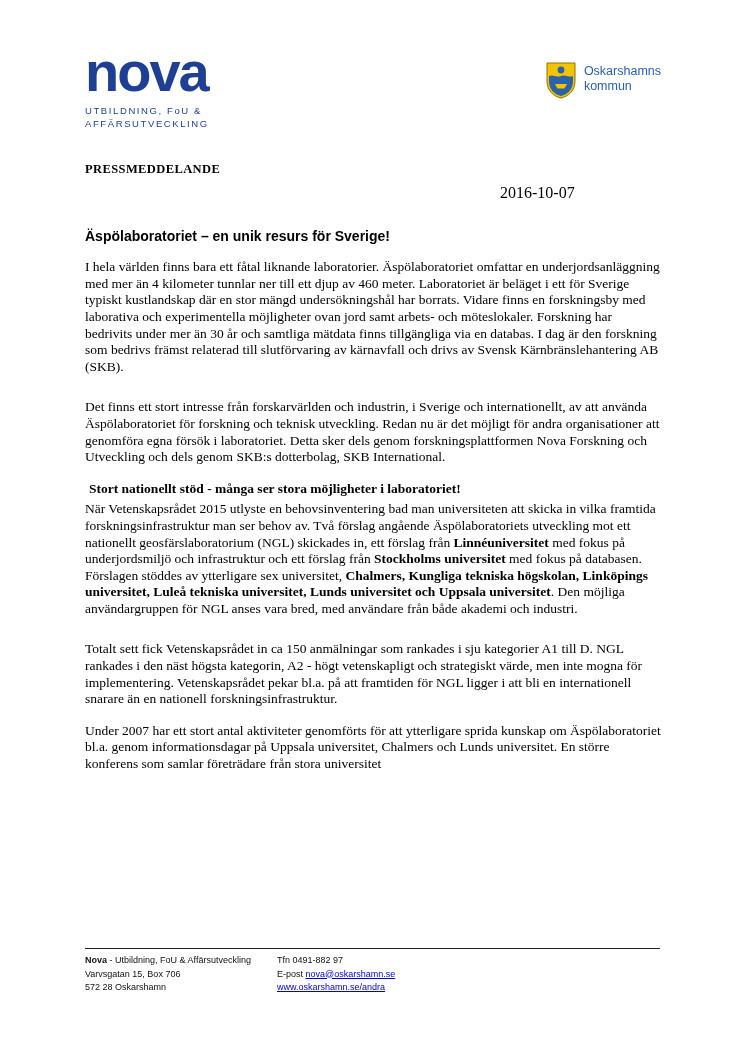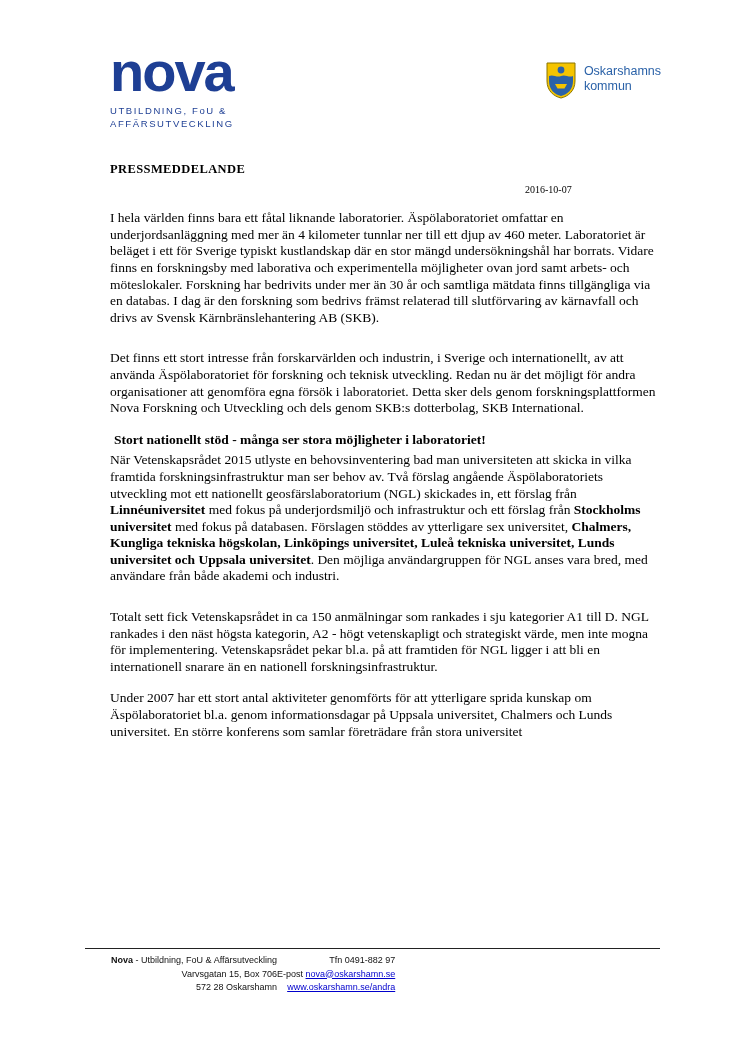--- a/index.html
+++ b/index.html
@@ -8,21 +8,21 @@
     --link-blue:#0000cc;
     --shield-gold:#f5c400;
     --shield-blue:#2b62a8;
     --text-black:#000000;
     --page-bg:#ffffff;
   }
   *{box-sizing:border-box;}
   html,body{margin:0;padding:0;background:#e9e9e9;}
   .page{
     width:746px;height:1056px;background:var(--page-bg);position:relative;
-    margin:0 auto;padding:48px 85px 0 110px;
+    margin:0 auto;padding:48px 85px 0 85px;
     font-family:"Liberation Serif",serif;font-size:13.5px;color:var(--text-black);
     overflow:hidden;
   }
   
   .header{display:flex;justify-content:space-between;align-items:flex-start;}
   .nova-word{
     font-family:"Liberation Sans",sans-serif;font-weight:bold;font-size:56px;
     line-height:0.85;letter-spacing:-2px;color:var(--nova-blue);
   }
   .nova-tag{
@@ -32,40 +32,40 @@
   .kommun{display:flex;gap:8px;margin-top:14px;align-items:flex-start;}
   .kommun-name{
     font-family:"Liberation Sans",sans-serif;font-size:12.5px;line-height:1.2;
     color:var(--kommun-blue);margin-top:2px;
   }
   
   .doc-type{
     margin-top:32px;font-family:Liberation Serif, serif;font-weight:bold;
     font-size:12.5px;letter-spacing:0.4px;
   }
-  .date{margin-top:7px;padding-left:415px;font-size:10px;}
+  .date{margin-top:7px;padding-left:415px;font-size:16px;}
   
   .title{
     margin:26px 0 0 0;font-family:"Liberation Sans",sans-serif;
     font-size:14px;font-weight:bold;
   }
   .lead{font-weight:bold;}
   p{margin:15px 0 0 0;line-height:16.6px;}
   .gap-lg{margin-top:24px;}
   .section{margin-top:15px;}
   .section h2{font-size:13.5px;line-height:16.6px;margin:4px;font-weight:bold;font-family:"Liberation Serif",serif;}
   .section p{margin-top:0;}
   
   .footer{
     position:absolute;left:85px;right:86px;top:948px;
     font-family:"Liberation Sans",sans-serif;font-size:9px;line-height:13.5px;
     color:#111;
   }
   .footer-rule{border-top:1px solid #222;margin-bottom:5px;}
-  .footer-cols{display:flex;text-align:right;}
+  .footer-cols{display:flex;}
   .footer-col1{width:192px;}
   .footer a{color:var(--link-blue);text-decoration:underline;cursor:pointer;}
 </style>
 </head>
 <body>
 
 <div class="page">
 
   <div class="header">
     <div>
@@ -85,20 +85,21 @@
       <div class="kommun-name">
         <div>Oskarshamns</div>
         <div>kommun</div>
       </div>
     </div>
   </div>
 
   <div class="doc-type">PRESSMEDDELANDE</div>
   <div class="date">2016-10-07</div>
 
+  <h1 class="title">Äspölaboratoriet – en unik resurs för Sverige!</h1>
 
 
   <p>I hela världen finns bara ett fåtal liknande laboratorier. Äspölaboratoriet omfattar en underjordsanläggning med mer än 4 kilometer tunnlar ner till ett djup av 460 meter. Laboratoriet är beläget i ett för Sverige typiskt kustlandskap där en stor mängd undersökningshål har borrats. Vidare finns en forskningsby med laborativa och experimentella möjligheter ovan jord samt arbets- och möteslokaler. Forskning har bedrivits under mer än 30 år och samtliga mätdata finns tillgängliga via en databas. I dag är den forskning som bedrivs främst relaterad till slutförvaring av kärnavfall och drivs av Svensk Kärnbränslehantering AB (SKB).</p>
 
   <p class="gap-lg">Det finns ett stort intresse från forskarvärlden och industrin, i Sverige och internationellt, av att använda Äspölaboratoriet för forskning och teknisk utveckling. Redan nu är det möjligt för andra organisationer att genomföra egna försök i laboratoriet. Detta sker dels genom forskningsplattformen Nova Forskning och Utveckling och dels genom SKB:s dotterbolag, SKB International.</p>
 
   <div class="section">
     <h2>Stort nationellt stöd - många ser stora möjligheter i laboratoriet!</h2>
     <p><span>När Vetenskapsrådet 2015 utlyste en behovsinventering bad man universiteten att skicka in vilka framtida forskningsinfrastruktur man ser behov av. Två förslag angående Äspölaboratoriets utveckling mot ett nationellt geosfärslaboratorium (NGL) skickades in, ett förslag från </span><span style="font-weight: bold;">Linnéuniversitet</span><span> med fokus på underjordsmiljö och infrastruktur och ett förslag från </span><span style="font-weight: bold;">Stockholms universitet</span><span> med fokus på databasen. Förslagen stöddes av ytterligare sex universitet, </span><span style="font-weight: bold;">Chalmers, Kungliga tekniska högskolan, Linköpings universitet, Luleå tekniska universitet, Lunds universitet och Uppsala universitet</span><span>. Den möjliga användargruppen för NGL anses vara bred, med användare från både akademi och industri.</span></p>
   </div>

